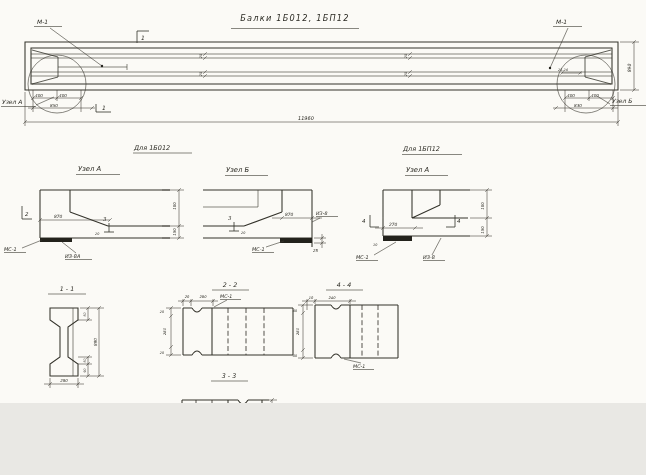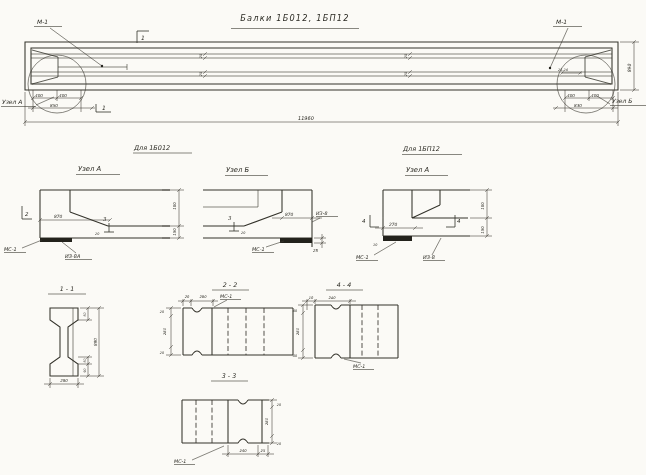--- a/index.html
+++ b/index.html
@@ -1,16 +1,16 @@
 <!DOCTYPE html>
 <html><head>
 <meta charset="utf-8">
 <style>
   html,body{margin:0;padding:0;background:#e9e8e4;}
-  .page{width:646px;height:475px;background:#fbfaf6;position:relative;overflow:hidden;
+  .page{width:646px;height:403px;background:#fbfaf6;position:relative;overflow:hidden;
         font-family:"DejaVu Sans",sans-serif;}
   svg{display:block}
   svg text{font-family:"DejaVu Sans",sans-serif;font-style:italic;fill:#2b2a23;}
   .ln{stroke:#34332b;stroke-width:1.05;fill:none;stroke-linecap:butt;}
   .md{stroke:#34332b;stroke-width:0.8;fill:none;}
   .tn{stroke:#3a3931;stroke-width:0.6;fill:none;}
   .dm{stroke:#3a3931;stroke-width:0.55;fill:none;}
   .dash{stroke:#34332b;stroke-width:0.85;fill:none;stroke-dasharray:5 2.6;}
   .plate{fill:#23221c;stroke:none;}
   .dot{fill:#23221c;}

